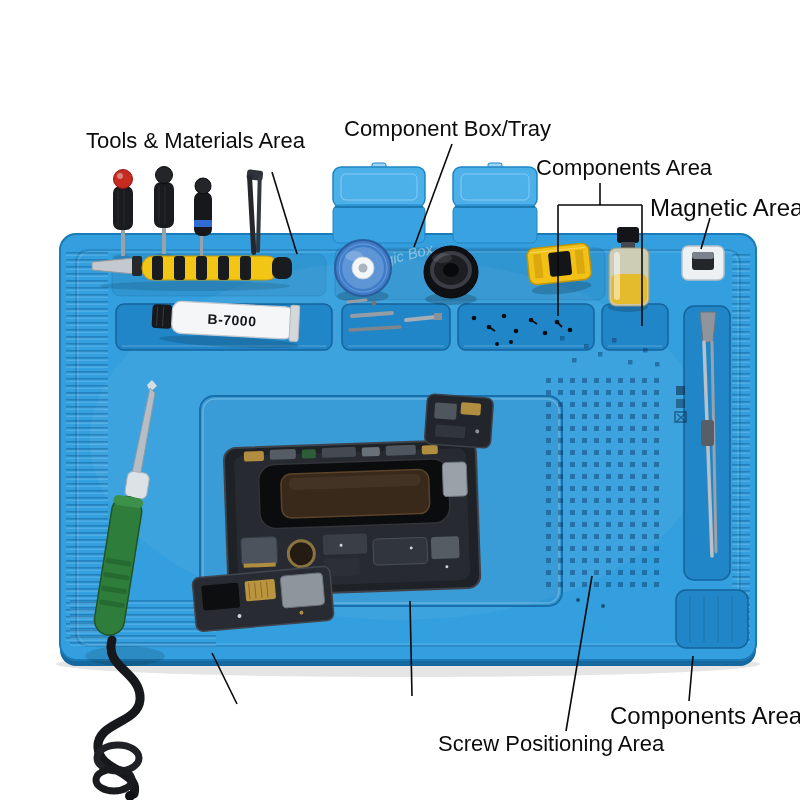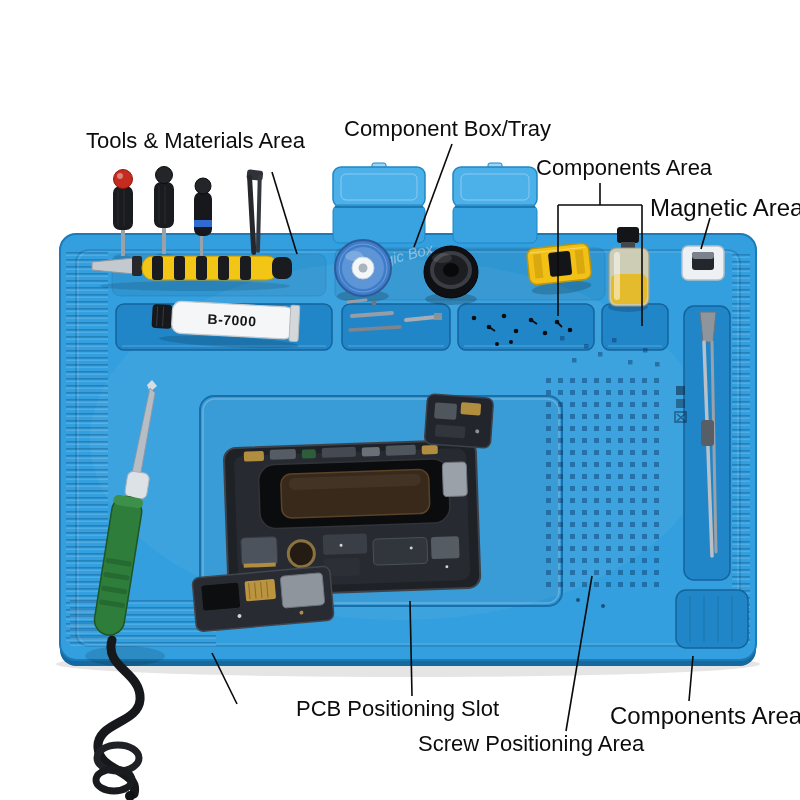--- a/index.html
+++ b/index.html
@@ -720,16 +720,15 @@
     <path d="M412 696 L410 601"></path>
     <path d="M566 731 L592 576"></path>
     <path d="M689 701 L693 656"></path>
   </g>
 </svg>
 
 <div class="label" style="left:86px;top:128px">Tools &amp; Materials Area</div>
 <div class="label" style="left:344px;top:116px">Component Box/Tray</div>
 <div class="label" style="left:536px;top:155px">Components Area</div>
 <div class="label sm" style="left:650px;top:194px">Magnetic Area</div>
-<div class="label" style="left:296px;top:696px">PCB Positioning Slot</div>
-<div class="label" style="left:418px;top:731px">Screw Positioning Area</div>
+<div class="label" style="left:438px;top:731px">Screw Positioning Area</div>
 <div class="label sm" style="left:610px;top:702px">Components Area</div>
 </div>
 
 </body></html>

